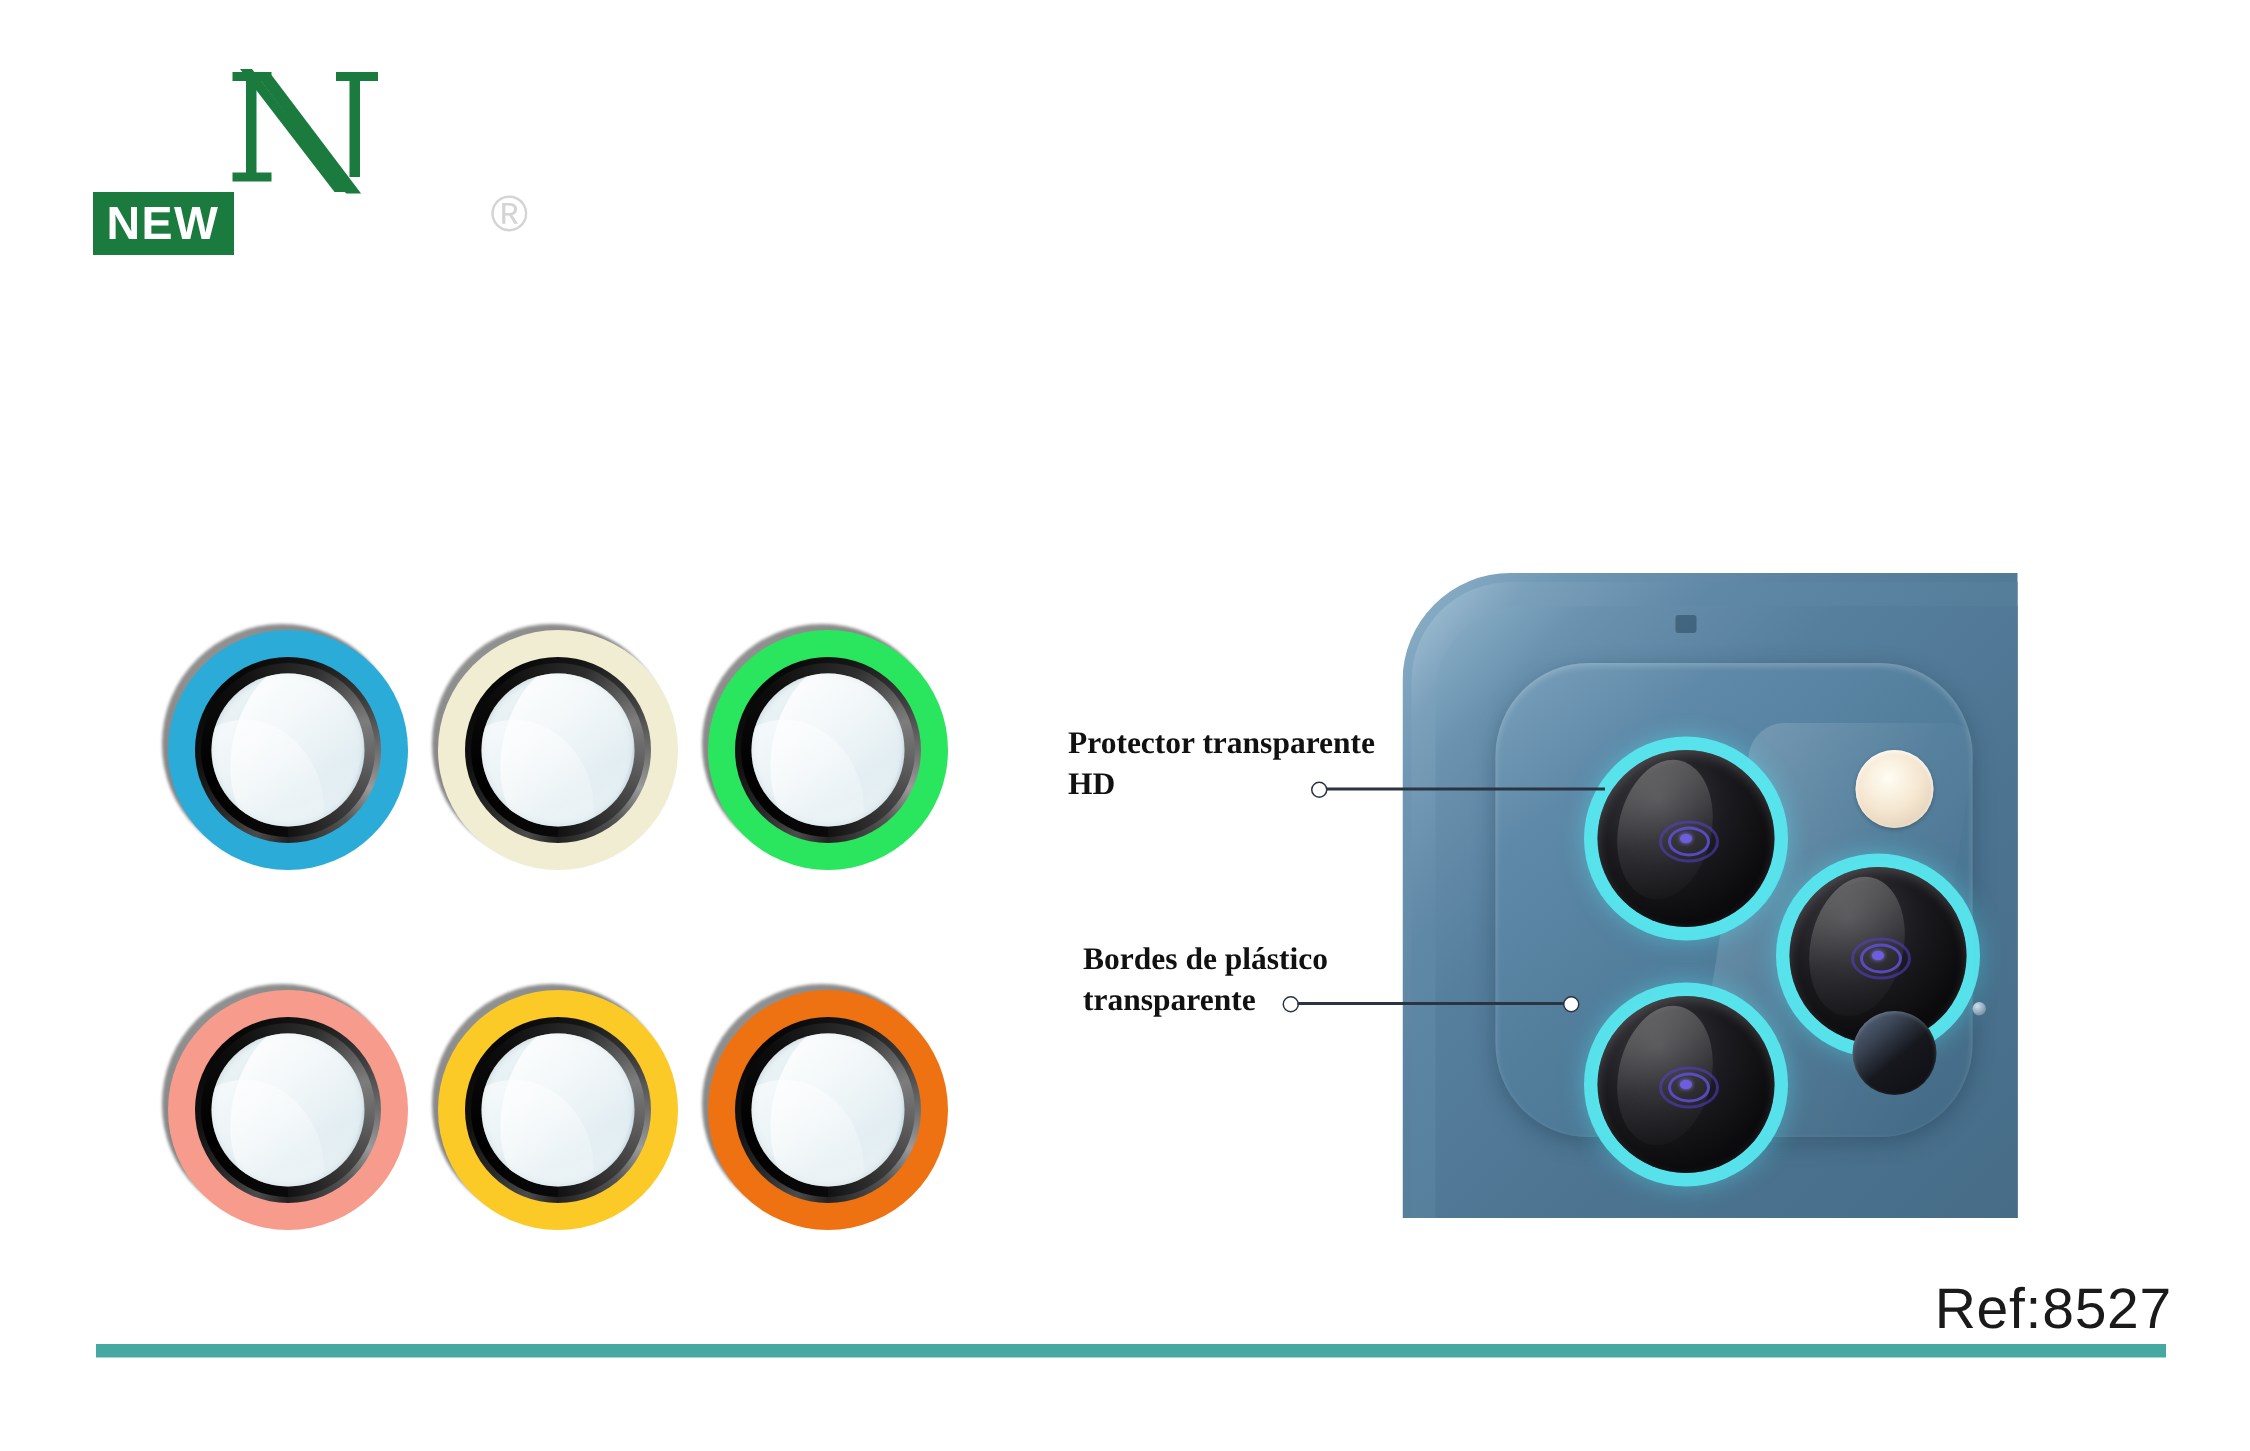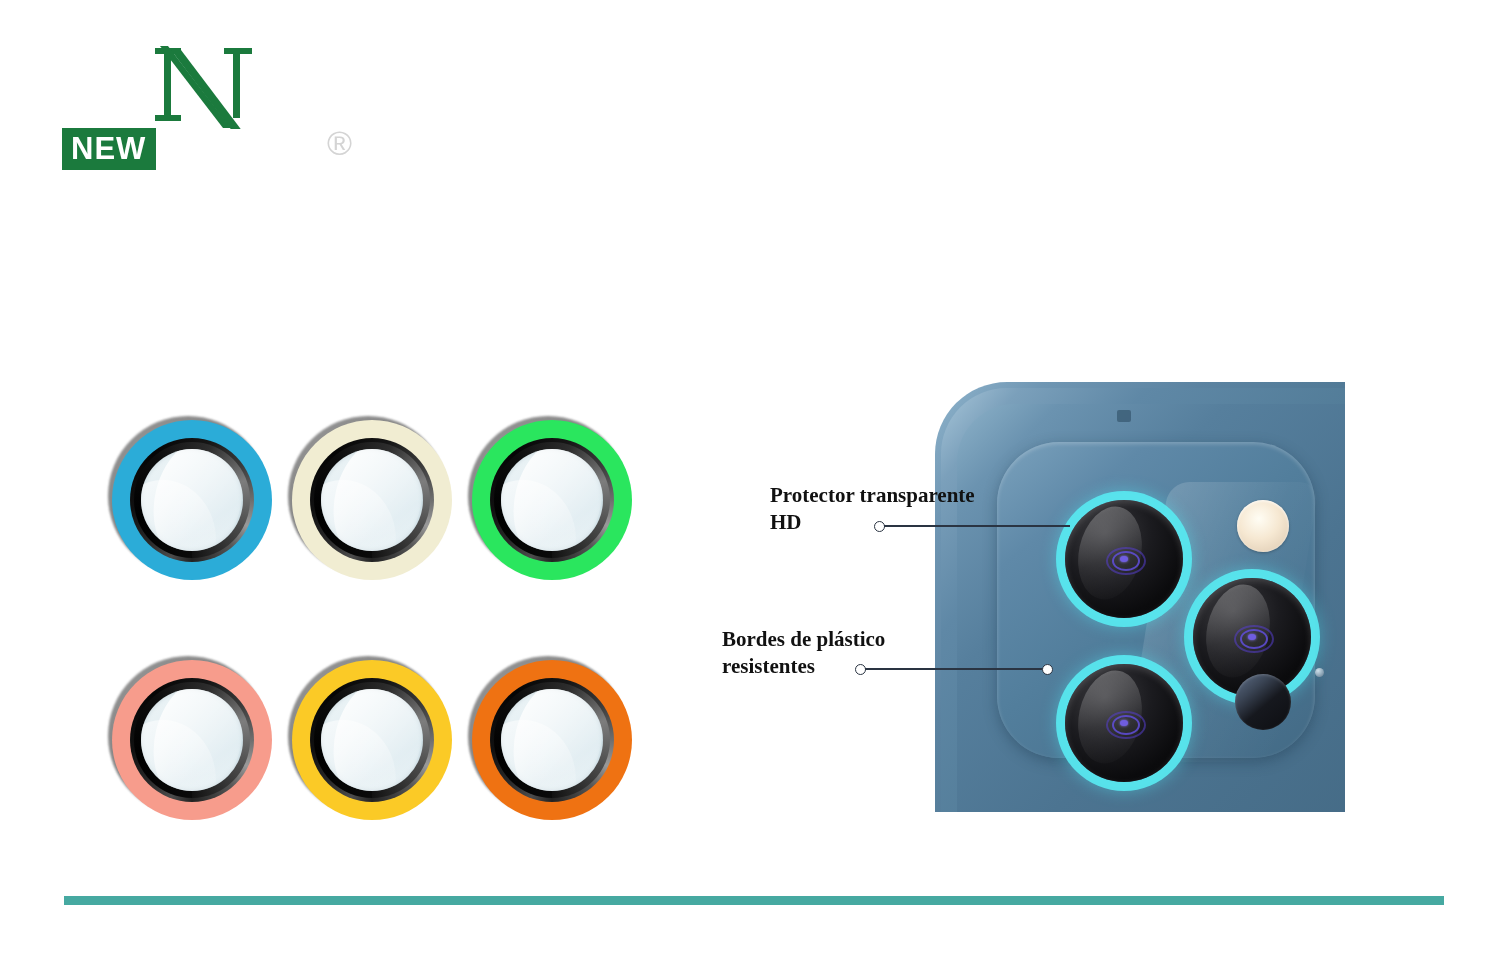--- a/index.html
+++ b/index.html
@@ -230,29 +230,30 @@
             <div class="flash"></div>
             <div class="lidar"></div>
             <div class="mic"></div>
           </div>
         </div>
       </div>
     </div>
   </div>
 
   <div class="callout">
-    <div class="callout-text" style="left:770px;top:482px;width:230px;">Protector transparente
+    <div class="callout-text" style="left:712px;top:482px;width:230px;">Protector transparente
 HD</div>
     <div class="lead-dot" style="left:874px;top:521px;"></div>
     <div class="lead-line" style="left:884px;top:525px;width:186px;"></div>
   </div>
 
   <div class="callout">
     <div class="callout-text" style="left:722px;top:626px;width:240px;">Bordes de plástico
-resistentes</div>
+transparente</div>
     <div class="lead-dot" style="left:855px;top:664px;"></div>
     <div class="lead-line" style="left:865px;top:668px;width:182px;"></div>
     <div class="lead-dot" style="left:1042px;top:664px;"></div>
   </div>
 
+  <div class="footer-ref">Ref:8527</div>
   <div class="footer-rule"></div>
 
 </div>
 
 </body></html>

